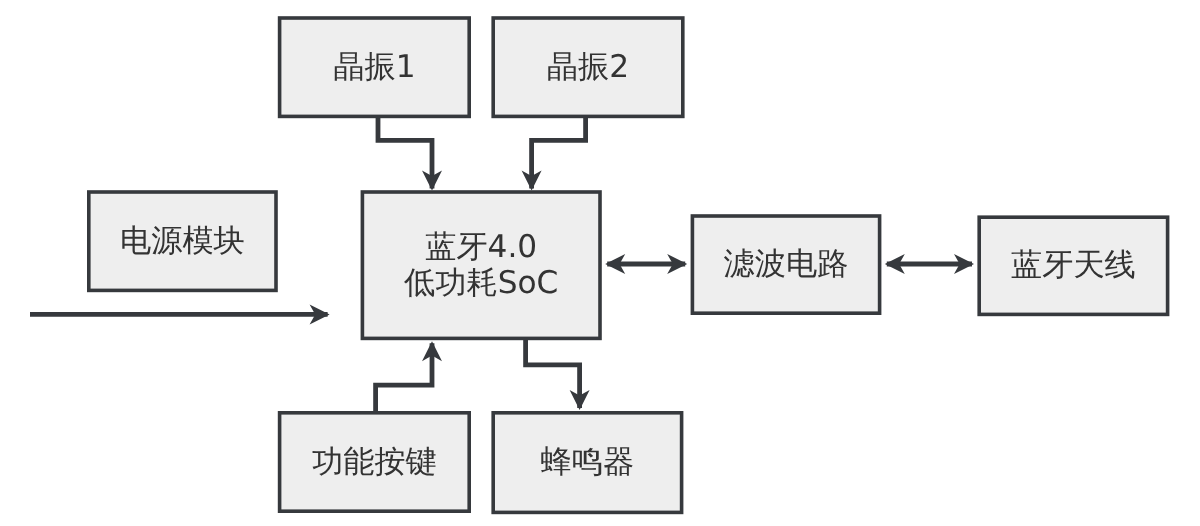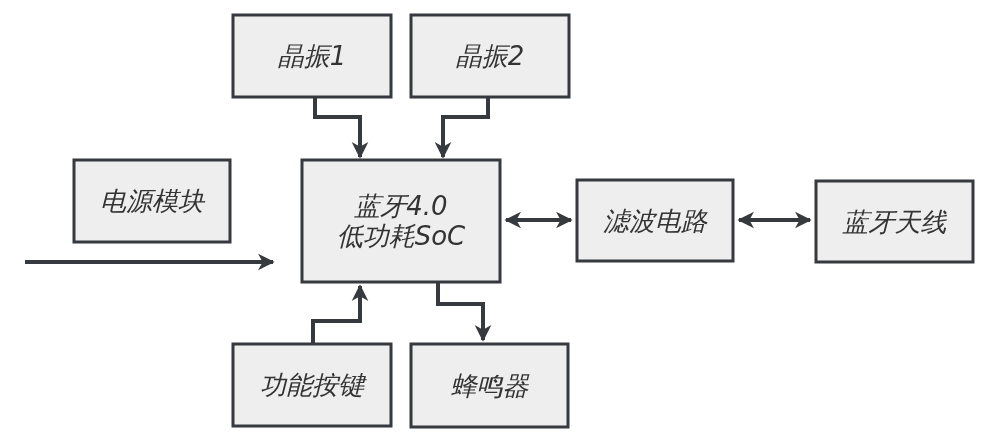--- a/index.html
+++ b/index.html
@@ -7,21 +7,20 @@
     padding: 0;
     background: #ffffff;
     font-family: "DejaVu Sans", "Liberation Sans", sans-serif;
   }
   .canvas-wrap {
     position: relative;
     width: 1000px;
     height: 438px;
     background: #ffffff;
     overflow: hidden;
-    font-style: italic;
   }
   svg { display: block; }
   .node-rect {
     fill: #eeeeee;
     stroke: #36393d;
     stroke-width: 3;
   }
   .node-label {
     fill: #333333;
     font-size: 26px;

